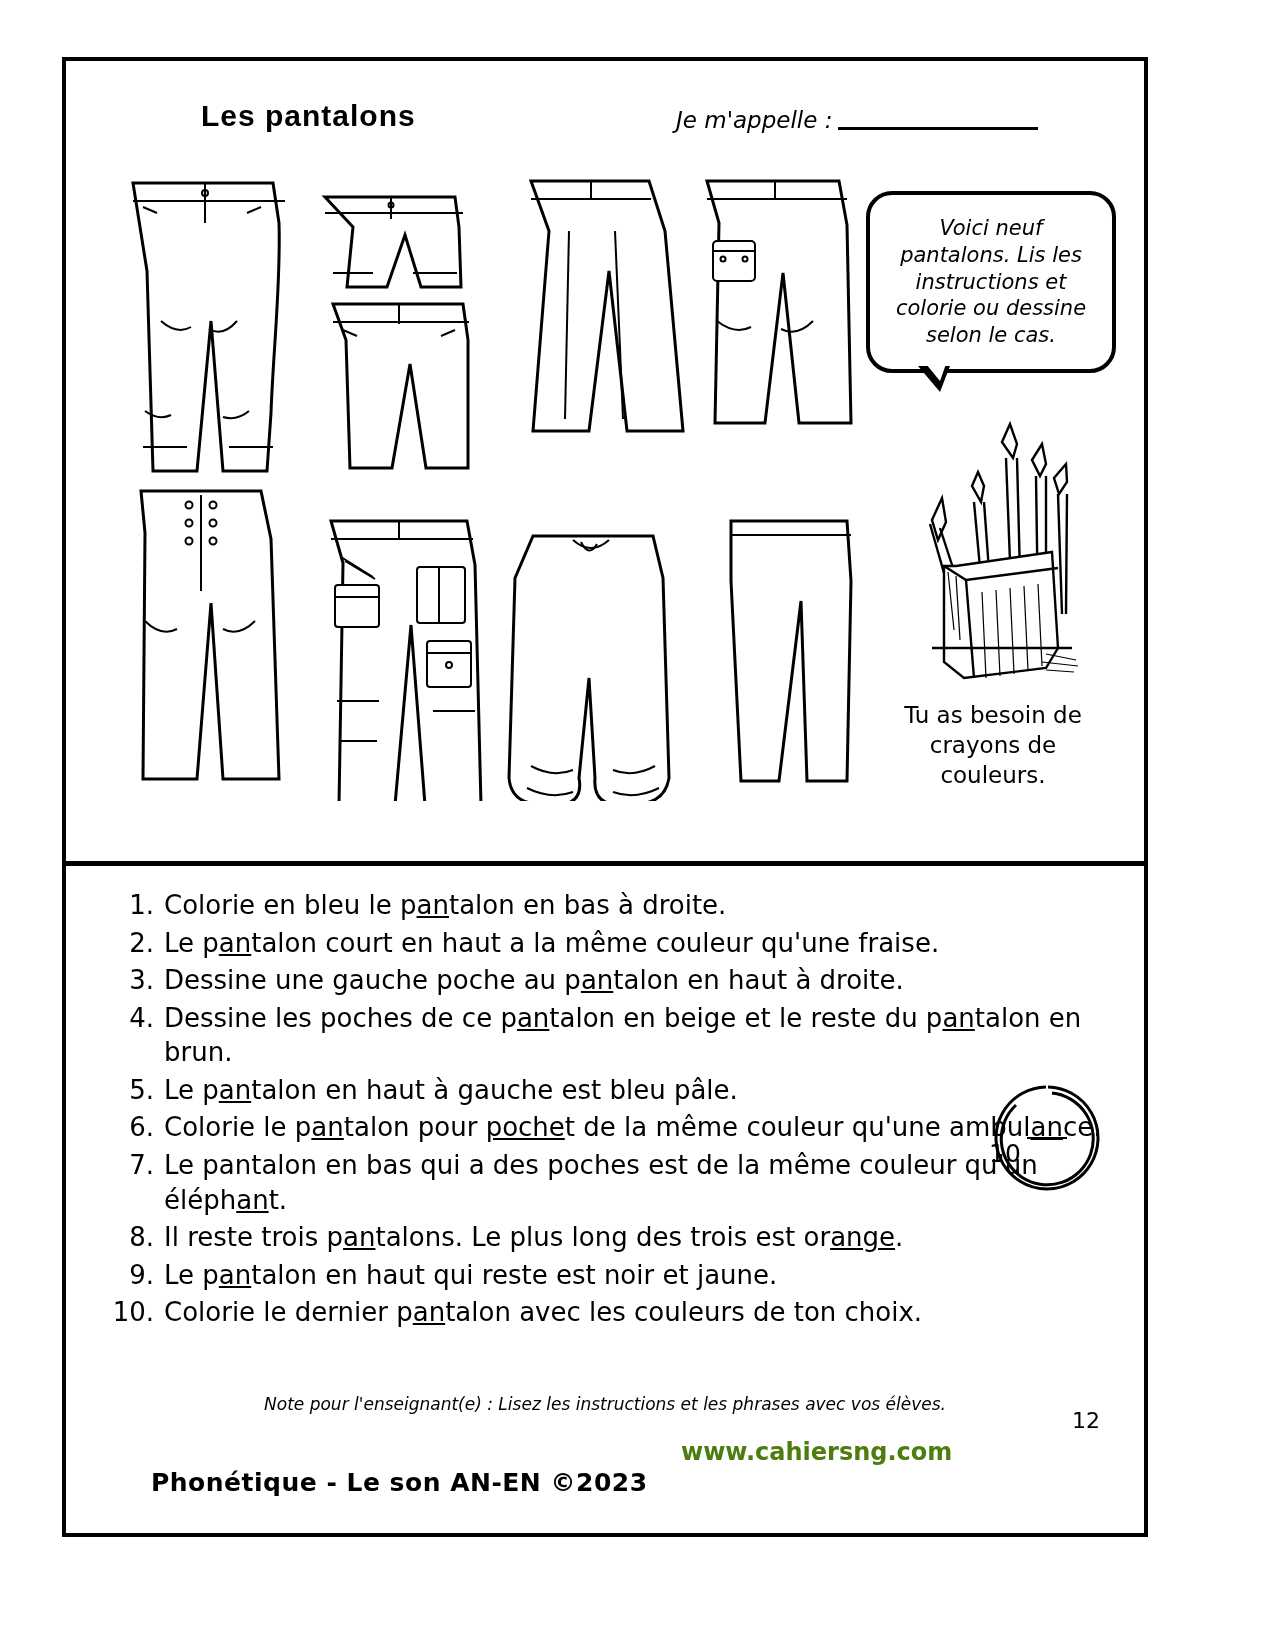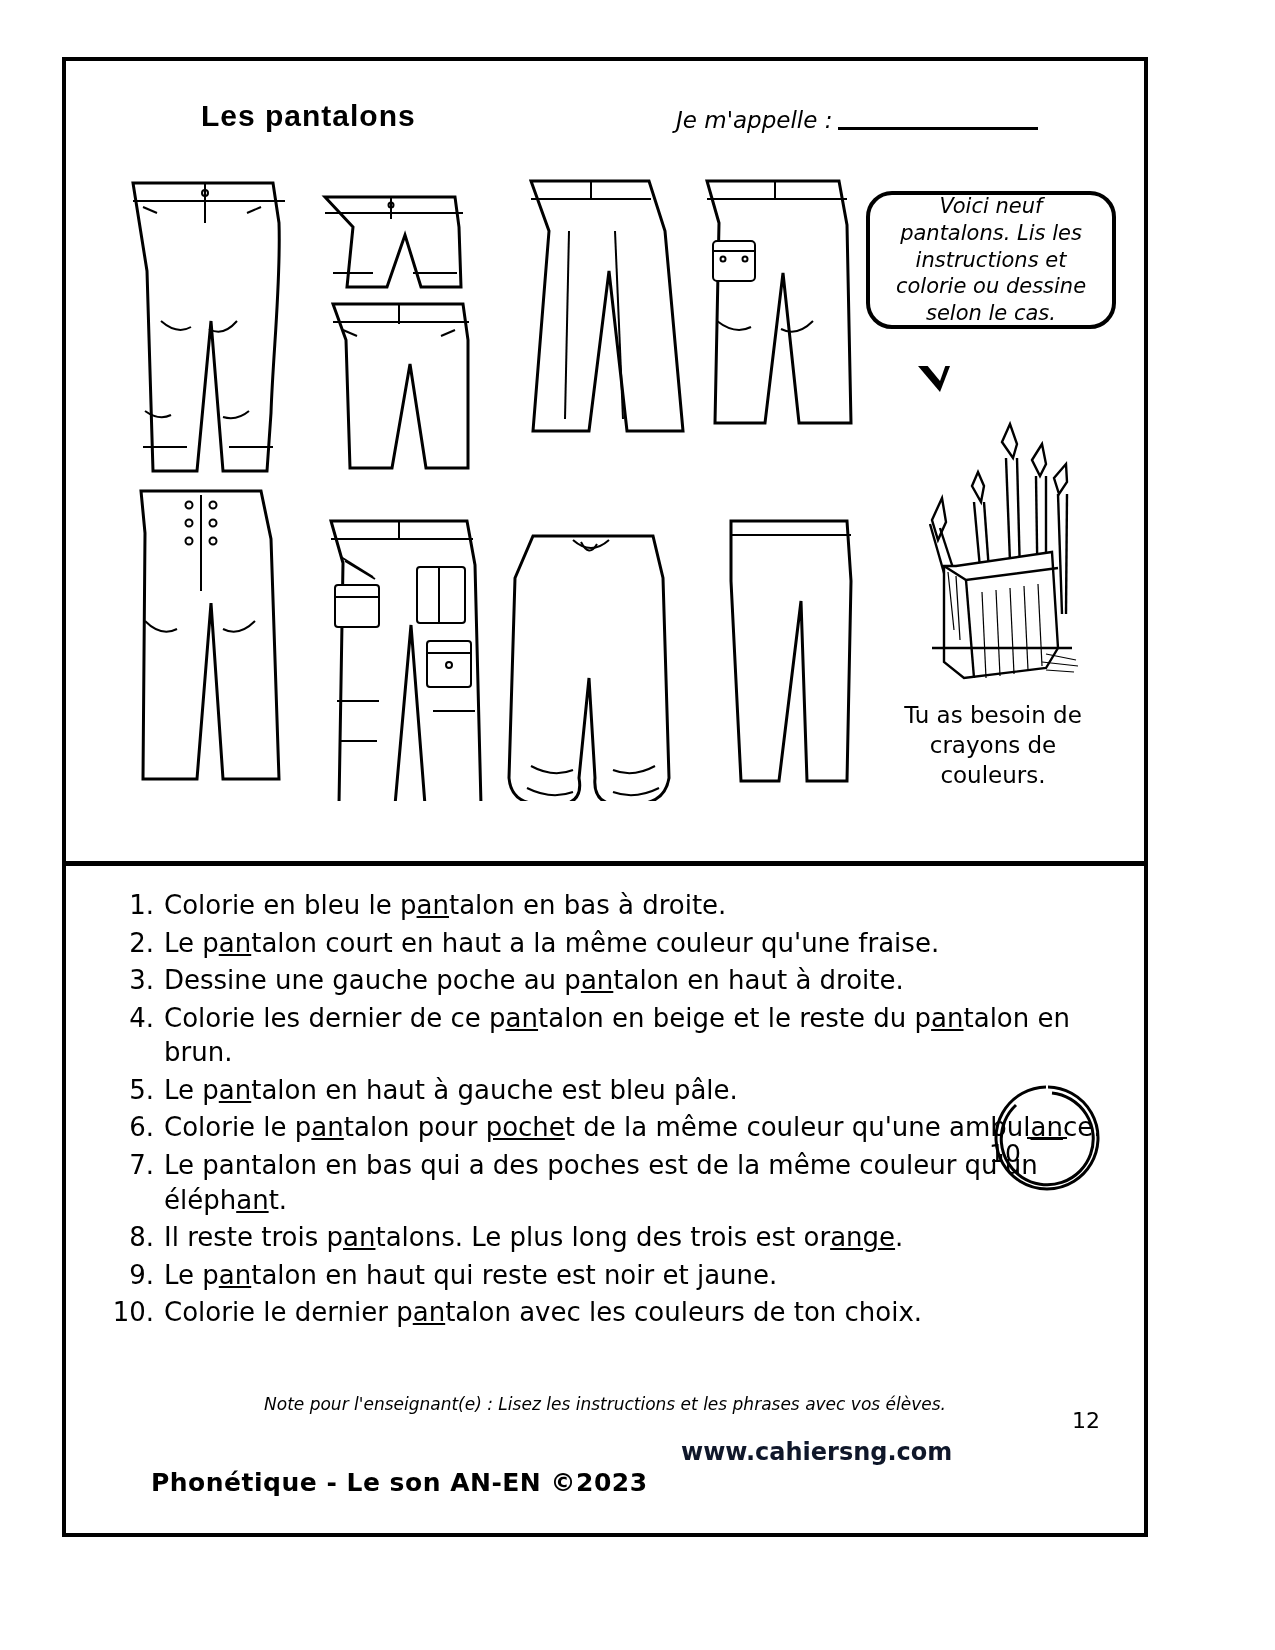--- a/index.html
+++ b/index.html
@@ -56,21 +56,21 @@
     height: 20px;
     margin-left: 6px;
     vertical-align: -2px;
   }
   
   .bubble {
     position: absolute;
     left: 800px;
     top: 130px;
     width: 250px;
-    height: 138px;
+    height: 182px;
     border: 4px solid #000;
     border-radius: 26px;
     box-sizing: border-box;
     display: flex;
     align-items: center;
     justify-content: center;
     text-align: center;
     font-style: italic;
     font-size: 21px;
     line-height: 1.28;
@@ -164,21 +164,21 @@
     font-size: 25px;
     letter-spacing: 0.5px;
     margin-top: 32px;
   }
   .footer .web {
     position: absolute;
     left: 575px;
     top: 2px;
     font-weight: bold;
     font-size: 24px;
-    color: #0f172a;
+    color: #4d7c0f;
     text-align: center;
   }
   .footer .pageno {
     position: absolute;
     right: 18px;
     top: -28px;
     font-size: 22px;
   }
   
   .stamp {
@@ -375,21 +375,21 @@
   </div>
 
   <div class="instructions">
     <ol class="list">
       <li><span class="num">1.</span><span>Colorie en bleu le p</span><span class="u">an</span><span>talon en bas à droite.</span></li>
 
       <li><span class="num">2.</span><span>Le p</span><span class="u">an</span><span>talon court en haut a la même couleur qu'une fraise.</span></li>
 
       <li><span class="num">3.</span><span>Dessine une gauche poche au p</span><span class="u">an</span><span>talon en haut à droite.</span></li>
 
-      <li><span class="num">4.</span><span>Colorie les dernier de ce p</span><span class="u">an</span><span>talon en beige et le reste du p</span><span class="u">an</span><span>talon en brun.</span></li>
+      <li><span class="num">4.</span><span>Dessine les poches de ce p</span><span class="u">an</span><span>talon en beige et le reste du p</span><span class="u">an</span><span>talon en brun.</span></li>
 
       <li><span class="num">5.</span><span>Le p</span><span class="u">an</span><span>talon en haut à gauche est bleu pâle.</span></li>
 
       <li><span class="num">6.</span><span>Colorie le p</span><span class="u">an</span><span>talon pour </span><span class="u">poche</span><span>t de la même couleur qu'une ambul</span><span class="u">an</span><span>ce.</span></li>
 
       <li><span class="num">7.</span><span>Le pantalon en bas qui a des poches est de la même couleur qu'un  éléph</span><span class="u">an</span><span>t.</span></li>
 
       <li><span class="num">8.</span><span>Il reste trois p</span><span class="u">an</span><span>talons. Le plus long des trois est or</span><span class="u">ange</span><span>.</span></li>
 
       <li><span class="num">9.</span><span>Le p</span><span class="u">an</span><span>talon en haut qui reste est noir et jaune.</span></li>

